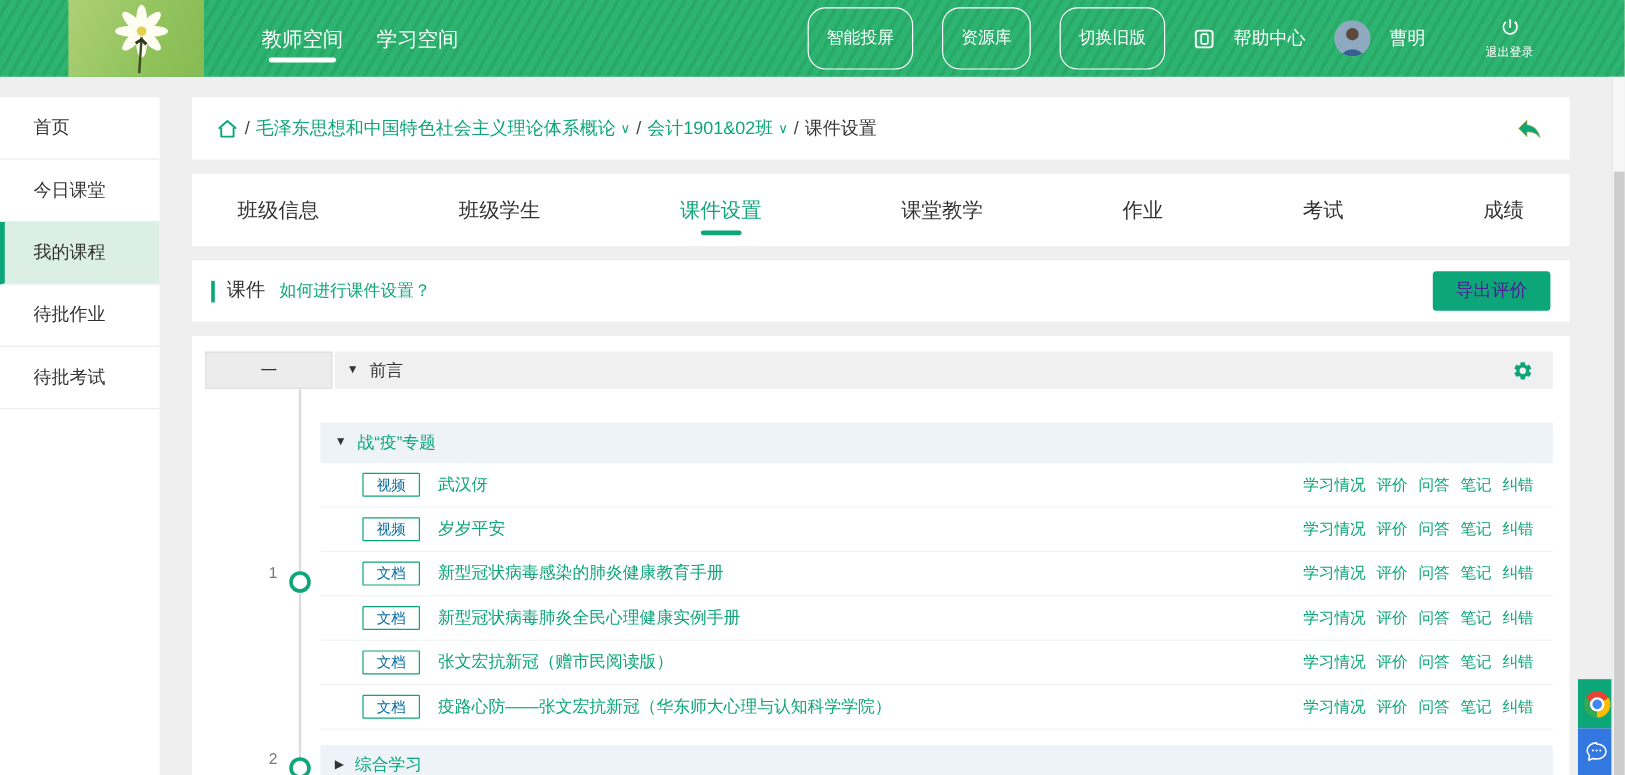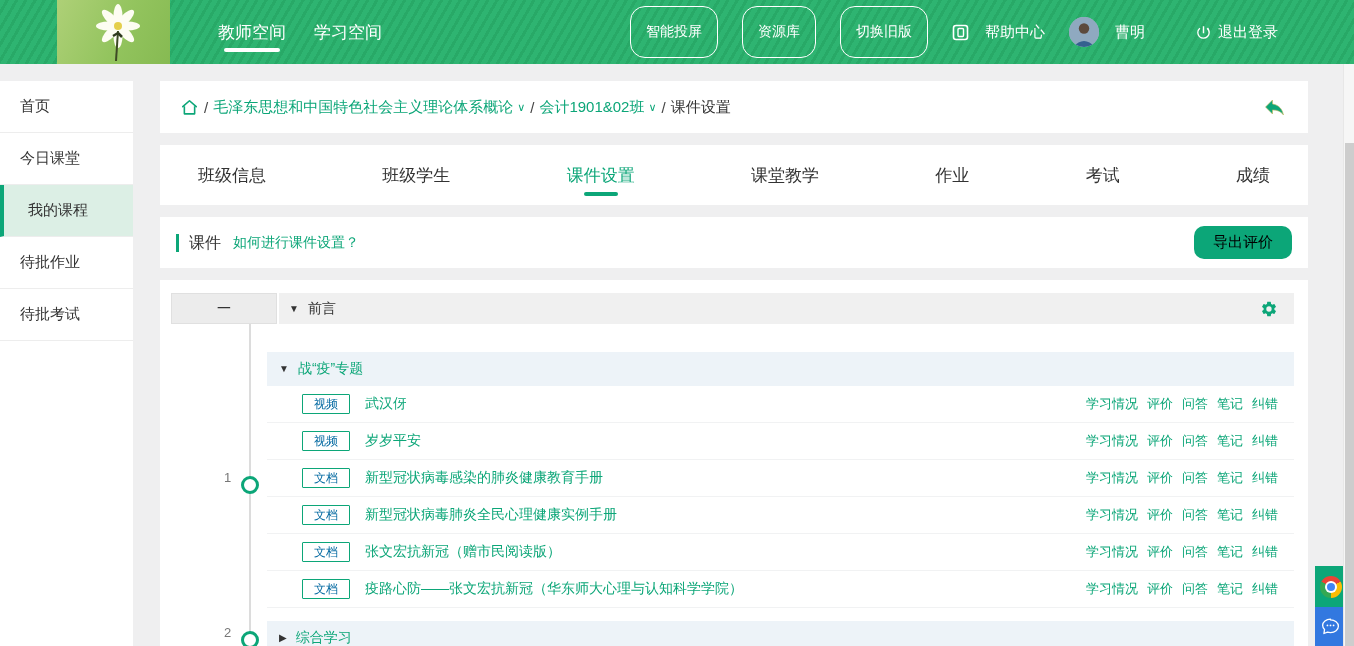--- a/index.html
+++ b/index.html
@@ -33,25 +33,25 @@
   }
   .pill-btn {
     border:1px solid #fff; border-radius:15px; background:transparent;
     color:#fff; font-size:14px; padding:16px 15px; cursor:pointer; white-space:nowrap;
     font-family:inherit;
   }
   .help-link { display:flex; align-items:center; gap:16px; color:#fff; font-size:15px; cursor:pointer; }
   .user-chip { display:flex; align-items:center; gap:16px; cursor:pointer; }
   .avatar { width:30px; height:30px; border-radius:50%; overflow:hidden; background:#9fb6c9; flex:none; }
   .username { color:#fff; font-size:15px; }
-  .logout { display:flex; align-items:center; gap:6px; color:#fff; font-size:15px; cursor:pointer; margin-left:26px; }
+  .logout { display:flex; align-items:center; gap:6px; color:#fff; font-size:10px; cursor:pointer; margin-left:26px;flex-direction:column; }
   
   .sidebar { position:absolute; left:0; top:81px; width:133px; height:565px; background:#fff; }
   .side-item {
-    height:52px; display:flex; align-items:center; padding-left:20px;
+    height:52px; display:flex; align-items:center; padding-left:28px;
     font-size:15px; color:#333; border-bottom:1px solid #ededed; cursor:pointer;
   }
   .side-item.active { background:#dcefe5; border-left:4px solid #0ca678; padding-left:24px; }
   
   .main { position:absolute; left:160px; top:81px; width:1148px; }
   .card { background:#fff; }
   
   .card-breadcrumb { height:52px; display:flex; align-items:center; padding:0 20px; margin-bottom:12px; }
   .crumb-sep { color:#444; font-size:15px; margin:0 5px; }
   .crumb-link { color:#0ca678; font-size:15px; cursor:pointer; }
@@ -70,22 +70,22 @@
   .tab.active { color:#0ca678; }
   .tab.active::after {
     content:""; position:absolute; bottom:9px; left:50%; transform:translateX(-50%);
     width:34px; height:4px; border-radius:2px; background:#0ca678;
   }
   
   .card-toolbar { height:51px; display:flex; align-items:center; padding:0 16px; margin-bottom:12px; }
   .toolbar-title { font-size:16px; color:#333; border-left:3px solid #0ca678; padding-left:10px; line-height:18px; }
   .toolbar-help { color:#0ca678; font-size:14px; margin-left:12px; cursor:pointer; }
   .export-btn {
-    margin-left:auto; width:98px; height:33px; background:#0ca678; color:#000000;
-    font-size:15px; border:none; border-radius:10px; cursor:pointer; font-family:inherit;
+    margin-left:auto; width:98px; height:33px; background:#0ca678; color:#4c1d95;
+    font-size:15px; border:none; border-radius:3px; cursor:pointer; font-family:inherit;
   }
   
   .card-content { position:relative; height:366px; padding:13px 14px 0 11px; overflow:hidden; }
   .chapter-row { display:flex; height:31px; }
   .chapter-index {
     width:106px; background:#ececec; border:1px solid #e0e0e0;
     display:flex; align-items:center; justify-content:center; font-size:14px; color:#333;
   }
   .chapter-bar { flex:1; margin-left:2px; background:#f0f0f0; display:flex; align-items:center; padding:0 10px; }
   .tri { font-size:10px; color:#333; margin-right:9px; cursor:pointer; line-height:1; }

